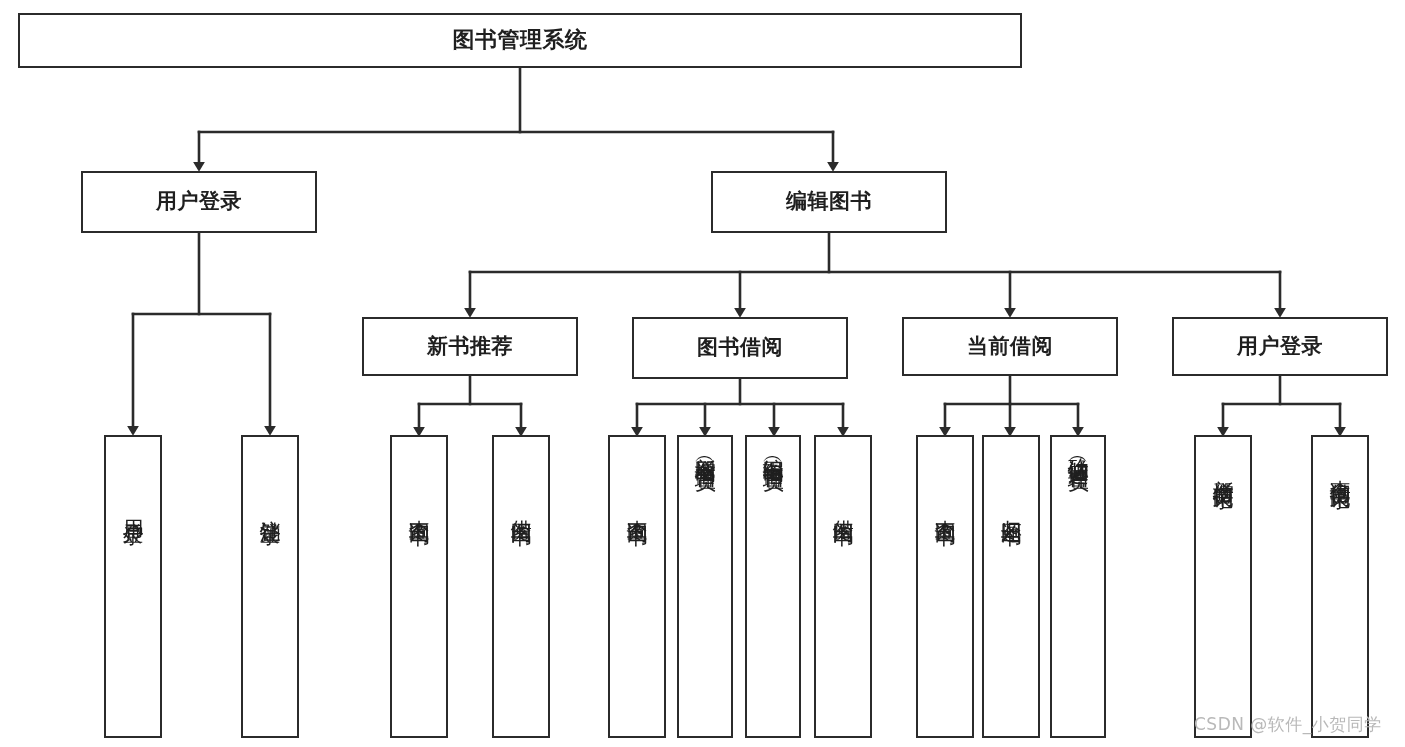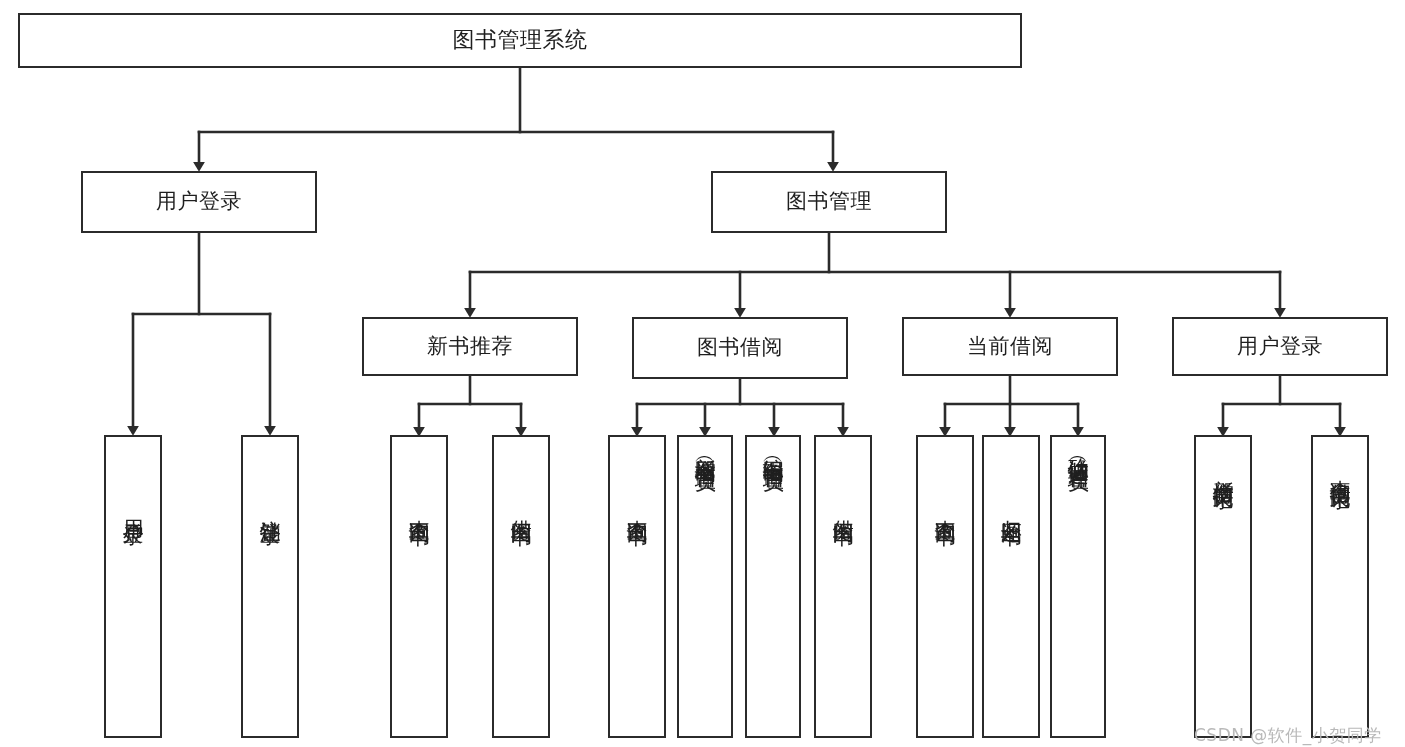--- a/index.html
+++ b/index.html
@@ -39,20 +39,21 @@
   .node-label {
     display: block;
     text-align: center;
     letter-spacing: 0.5px;
     white-space: nowrap;
   }
   
   .node.horiz .node-label {
     font-size: 21px;
     line-height: 1.1;
+    font-weight: bold;
   }
   .node.root .node-label {
     font-size: 22px;
   }
   
   .node.vert {
     align-items: flex-start;
     justify-content: center;
     padding-top: 4px;
   }
@@ -70,21 +71,20 @@
   .node.vert.mid {
     padding-top: 26px;
   }
   .watermark {
     position: absolute;
     color: #b9b9b9;
     font-size: 17px;
     white-space: nowrap;
     letter-spacing: 0.5px;
     font-family: "DejaVu Sans", "Liberation Sans", sans-serif;
-    margin-top: 11px;
   }
 </style>
 </head>
 <body>
 
 <div id="diagram-root">
 
   <svg id="edges-layer" viewBox="0 0 1405 747" xmlns="http://www.w3.org/2000/svg">
     <defs>
       <marker id="arrow" markerWidth="10" markerHeight="12" refX="1.2" refY="6" orient="auto" markerUnits="userSpaceOnUse">
@@ -136,21 +136,21 @@
   </svg>
 
   <div class="node horiz root" style="left:18px; top:13px; width:1004px; height:55px;">
     <span class="node-label">图书管理系统</span>
   </div>
 
   <div class="node horiz" style="left:81px; top:171px; width:236px; height:62px;">
     <span class="node-label">用户登录</span>
   </div>
   <div class="node horiz" style="left:711px; top:171px; width:236px; height:62px;">
-    <span class="node-label">图书管理</span>
+    <span class="node-label">编辑图书</span>
   </div>
 
   <div class="node horiz" style="left:362px; top:317px; width:216px; height:59px;">
     <span class="node-label">新书推荐</span>
   </div>
   <div class="node horiz" style="left:632px; top:317px; width:216px; height:62px;">
     <span class="node-label">图书借阅</span>
   </div>
   <div class="node horiz" style="left:902px; top:317px; width:216px; height:59px;">
     <span class="node-label">当前借阅</span>

